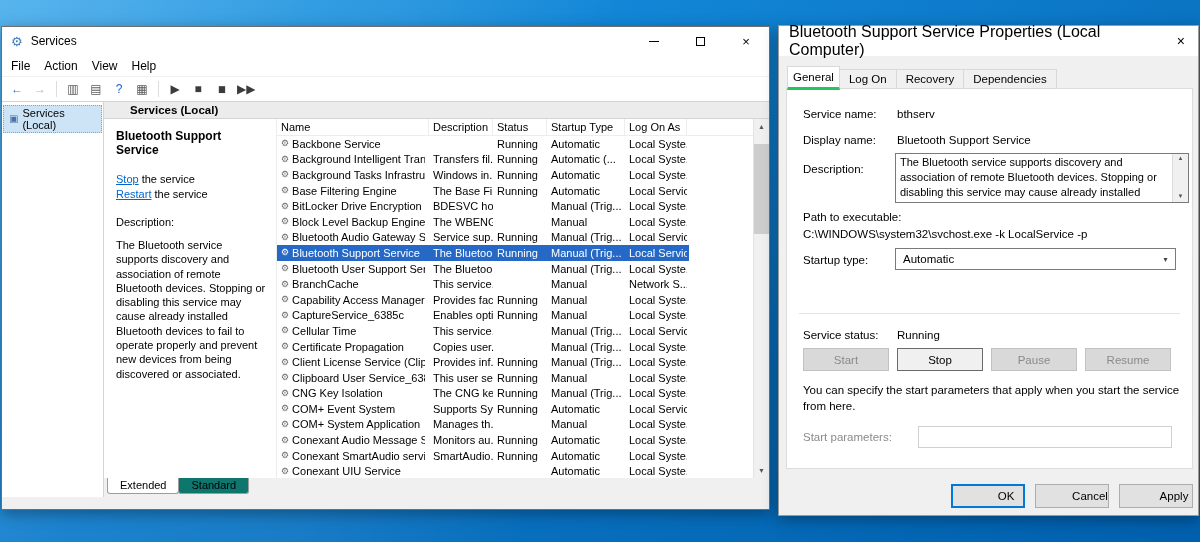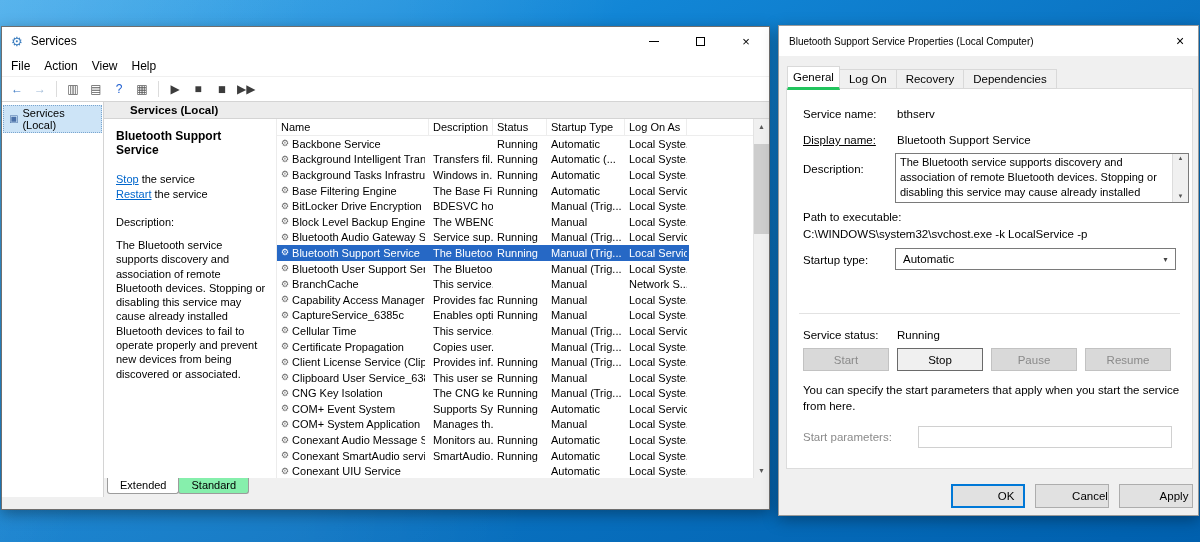--- a/index.html
+++ b/index.html
@@ -70,29 +70,29 @@
   .gear { font-size:9px; color:#6b6b6b; flex:none; line-height:1; }
   .svc-row.selected { background:var(--sel,#2668c5); color:#fff; }
   .svc-row.selected .gear { color:#fff; }
 
   .scrollbar { width:16px; flex:none; background:#f0f0f0; border-left:1px solid #e3e3e3; display:flex; flex-direction:column; }
   .sb-arrow { height:15px; flex:none; display:flex; align-items:center; justify-content:center; font-size:7px; color:#5a5a5a; }
   .sb-track { flex:1; position:relative; }
   .sb-thumb { position:absolute; left:0; right:0; top:10px; height:90px; background:#cdcdcd; }
 
   .tabstrip { height:19px; flex:none; background:#f0f0f0; display:flex; align-items:flex-start; padding-left:3px; font-size:11px; }
-  .vtab { padding:1px 12px 2px; border:1px solid #9c9c9c; border-top:none; background:#86efac; display:flex; align-items:center;
+  .vtab { padding:1px 12px 2px; border:1px solid #9c9c9c; border-top:none; background:#0f766e; display:flex; align-items:center;
           border-radius:0 0 3px 3px; margin-right:-1px; }
   .vtab.active { background:#fff; z-index:2; }
   .ms-footer { height:12px; flex:none; background:#f0f0f0; }
 
   
   #props-dialog { left:778px; top:25px; width:421px; height:491px; background:#f0f0f0; border:1px solid #9a9a9a; }
   .dlg-titlebar { height:30px; display:flex; align-items:center; background:#fff; }
-  .dlg-title { margin-left:10px; font-size:10px; }
+  .dlg-title { margin-left:10px; font-size:16px; }
   .dlg-close { width:36px; height:30px; margin-left:auto; display:flex; align-items:center; justify-content:center; font-size:14px; }
 
   .dlg-tabs { position:absolute; left:8px; top:42px; height:21px; display:flex; align-items:flex-end; z-index:3; }
   .dtab { font-size:11.5px; padding:3px 9px 3px; background:#f0f0f0; border:1px solid #d9d9d9; margin-right:-1px; }
   .dtab.active { background:#fff; border-bottom:3px solid #22c55e; padding:4px 5px 4px; position:relative; top:1px; z-index:4; }
 
   .dlg-page { position:absolute; left:7px; top:62px; width:407px; height:381px; background:#fff; border:1px solid #dcdcdc; }
   .f-label, .f-value { position:absolute; font-size:11.5px; white-space:nowrap; }
   .f-label.dim { color:#8a8a8a; }
 
@@ -491,21 +491,21 @@
       <div class="dtab">Log On</div>
       <div class="dtab">Recovery</div>
       <div class="dtab">Dependencies</div>
     </div>
 
     <div class="dlg-page">
 
       <span class="f-label" style="left:16px; top:19px;">Service name:</span>
       <span class="f-value" style="left:110px; top:19px;">bthserv</span>
 
-      <span class="f-label" style="left:16px; top:45px;text-decoration:underline;">Display name:</span>
+      <span class="f-label" style="left:16px; top:45px;">Display name:</span>
       <span class="f-value" style="left:110px; top:45px;">Bluetooth Support Service</span>
 
       <span class="f-label" style="left:16px; top:74px;">Description:</span>
       <div class="desc-wrap">
         <div class="txt">The Bluetooth service supports discovery and association of remote Bluetooth devices.  Stopping or disabling this service may cause already installed</div>
         <div class="vscroll">
           <span>▲</span>
           <span>▼</span>
         </div>
       </div>

